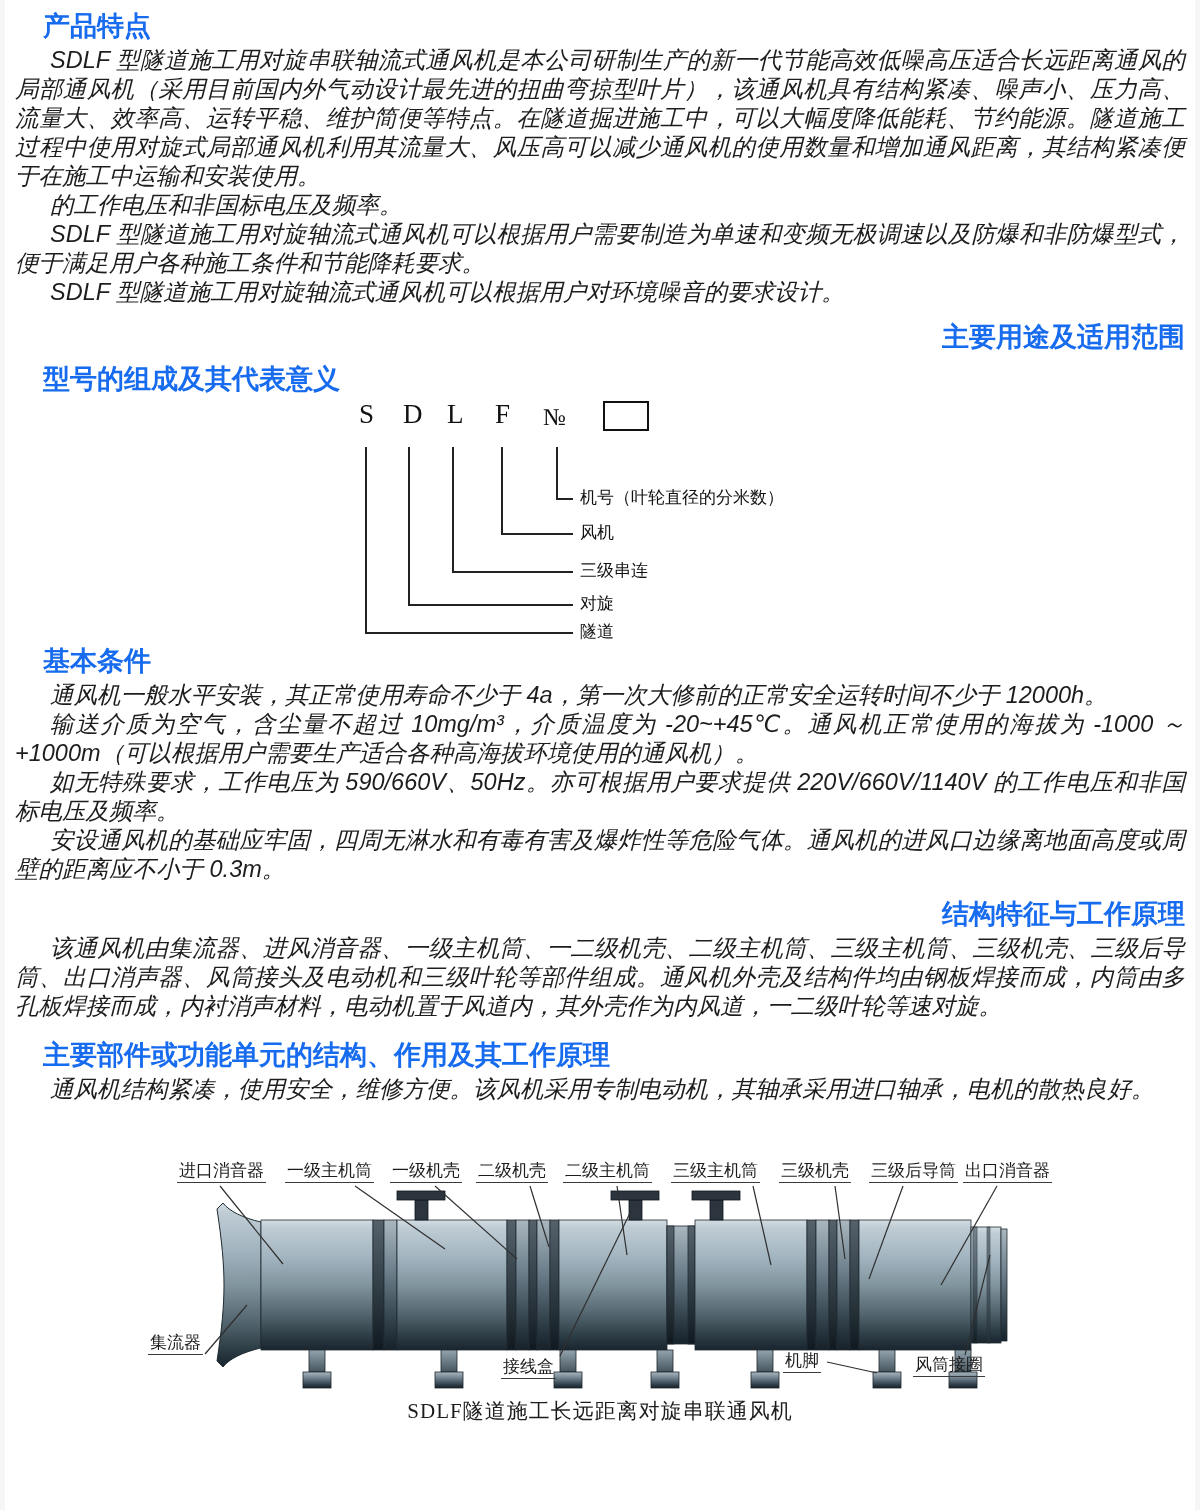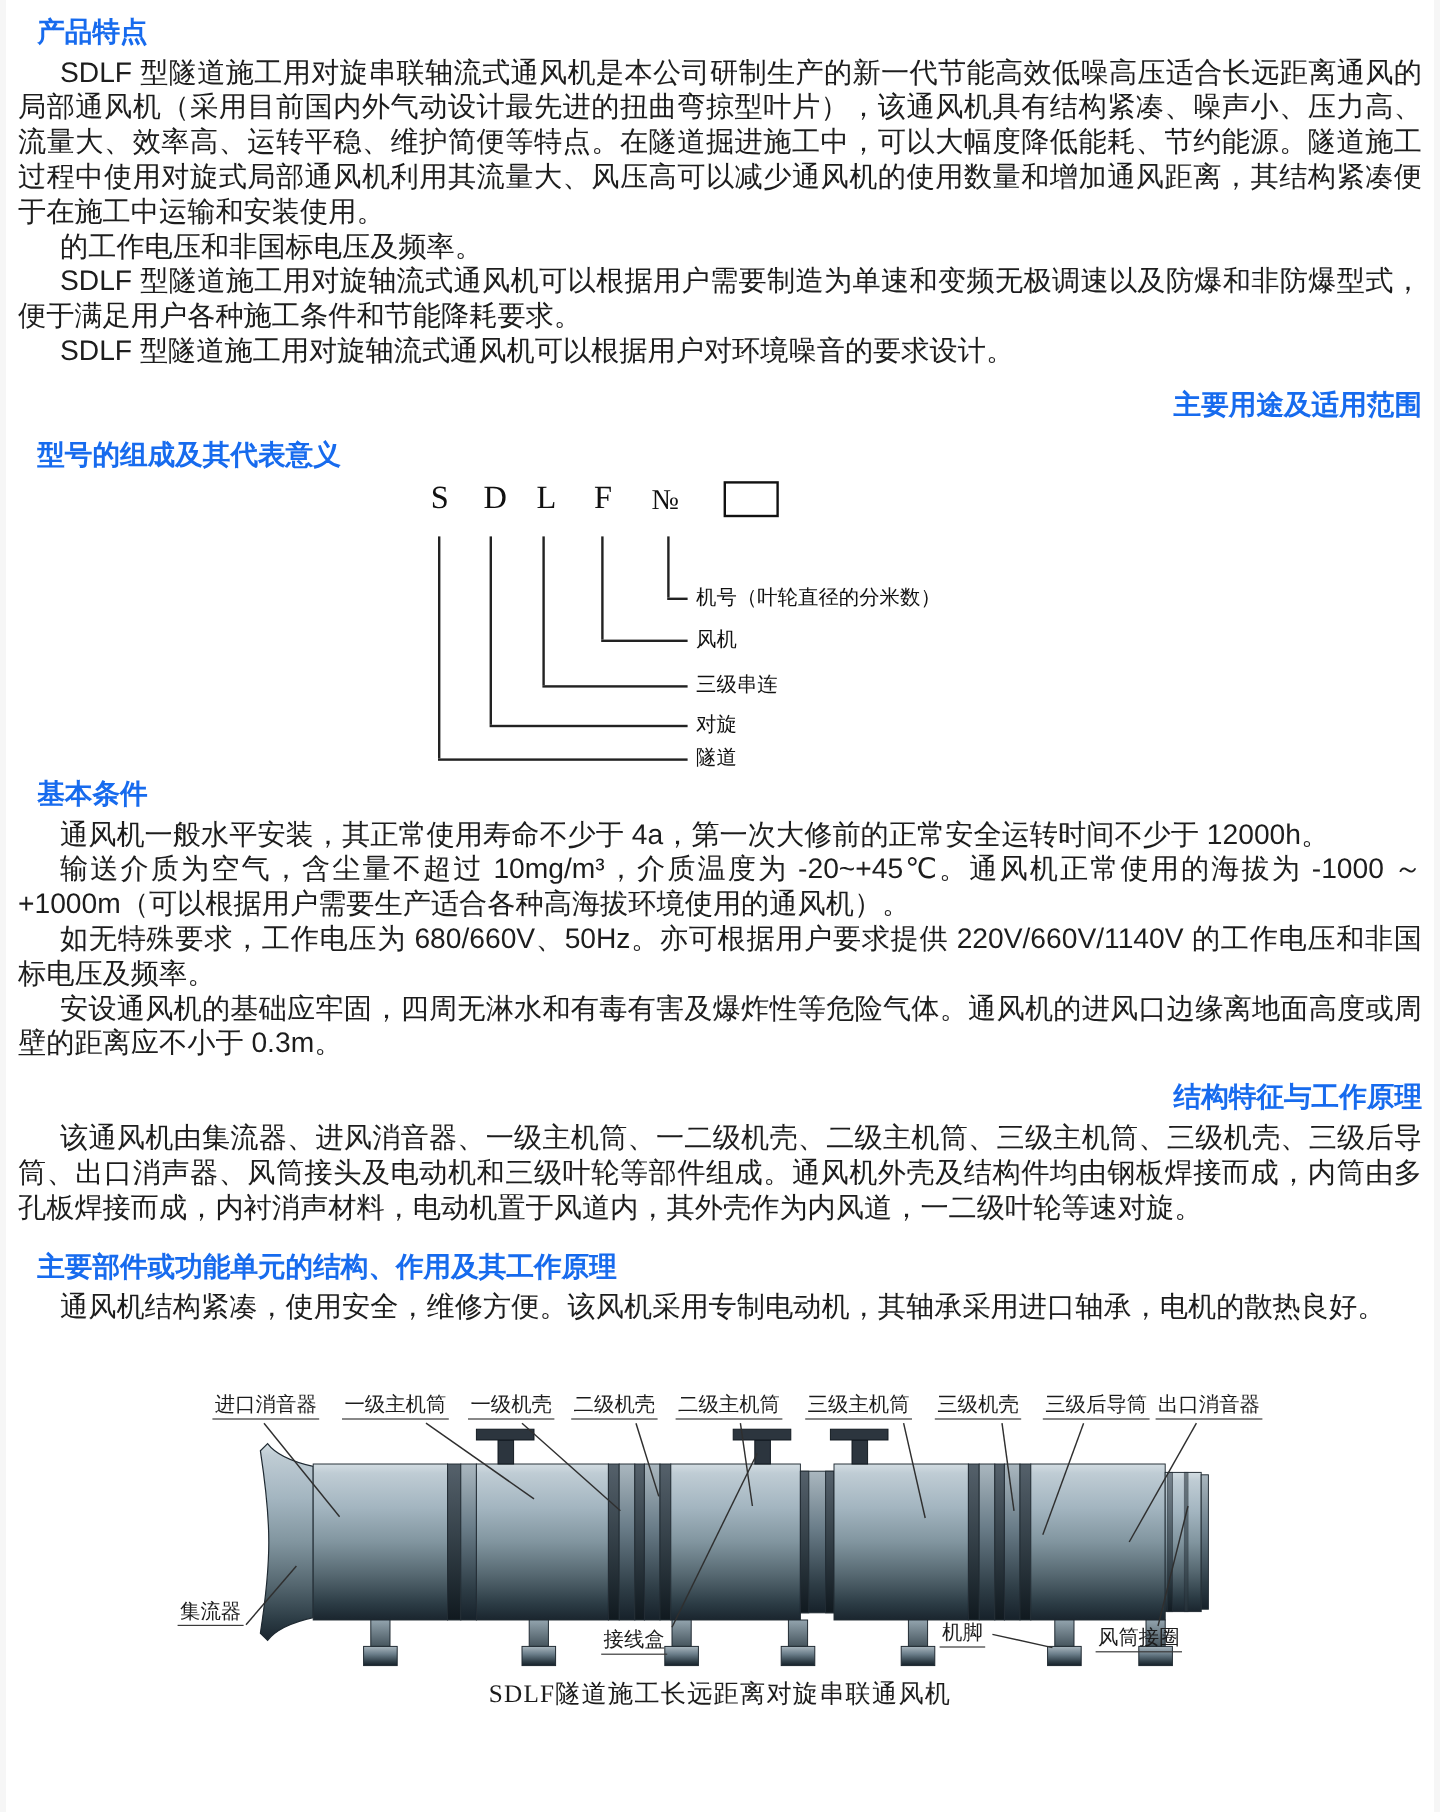--- a/index.html
+++ b/index.html
@@ -9,32 +9,33 @@
     box-sizing:border-box;
     background:#fff;
     border-left:5px solid #f6f6f6;
     border-right:5px solid #f6f6f6;
     padding:10px 10px 0 10px;
     overflow:hidden;
     font-family:"Liberation Sans","DejaVu Sans",sans-serif;
     color:#1d1d1d;
   }
   h2.sec{
-    font-size:23px;line-height:32px;font-weight:bold;
+    font-size:27px;line-height:32px;font-weight:bold;
     color:#176bee;
-    margin:0 0 4px 16px;
+    margin:0 0 4px 28px;
   }
   h2.sec.mt14{margin-top:14px;text-align:right;}
   h2.sec.mt10{margin-top:10px;}
   h2.sec.mt18{margin-top:18px;}
   p.body{
     margin:0;
     font-size:23.5px;line-height:29px;
     text-indent:35px;
     text-align:justify;
+    font-style:italic;
   }
   
   .model-diagram{position:relative;height:246px;}
   .code-letter{
     position:absolute;top:0;
     font-family:"Liberation Serif","DejaVu Serif",serif;
     font-size:27px;line-height:30px;color:#111;
   }
   .code-box{
     position:absolute;top:2px;left:588px;
@@ -106,21 +107,21 @@
     <span class="model-label" style="top:88px">机号（叶轮直径的分米数）</span>
     <span class="model-label" style="top:123px">风机</span>
     <span class="model-label" style="top:161px">三级串连</span>
     <span class="model-label" style="top:194px">对旋</span>
     <span class="model-label" style="top:222px">隧道</span>
   </div>
 
   <h2 class="sec">基本条件</h2>
   <p class="body">通风机一般水平安装，其正常使用寿命不少于 4a，第一次大修前的正常安全运转时间不少于 12000h。</p>
   <p class="body">输送介质为空气，含尘量不超过 10mg/m³，介质温度为 -20~+45℃。通风机正常使用的海拔为 -1000 ～+1000m（可以根据用户需要生产适合各种高海拔环境使用的通风机）。</p>
-  <p class="body">如无特殊要求，工作电压为 680/660V、50Hz。亦可根据用户要求提供 220V/660V/1140V 的工作电压和非国标电压及频率。</p>
+  <p class="body">如无特殊要求，工作电压为 590/660V、50Hz。亦可根据用户要求提供 220V/660V/1140V 的工作电压和非国标电压及频率。</p>
   <p class="body">安设通风机的基础应牢固，四周无淋水和有毒有害及爆炸性等危险气体。通风机的进风口边缘离地面高度或周壁的距离应不小于 0.3m。</p>
 
   <h2 class="sec mt14">结构特征与工作原理</h2>
   <p class="body">该通风机由集流器、进风消音器、一级主机筒、一二级机壳、二级主机筒、三级主机筒、三级机壳、三级后导筒、出口消声器、风筒接头及电动机和三级叶轮等部件组成。通风机外壳及结构件均由钢板焊接而成，内筒由多孔板焊接而成，内衬消声材料，电动机置于风道内，其外壳作为内风道，一二级叶轮等速对旋。</p>
 
   <h2 class="sec mt18">主要部件或功能单元的结构、作用及其工作原理</h2>
   <p class="body">通风机结构紧凑，使用安全，维修方便。该风机采用专制电动机，其轴承采用进口轴承，电机的散热良好。</p>
 
   <div class="machine">
     <svg width="1180" height="250" viewBox="0 0 1180 250">

